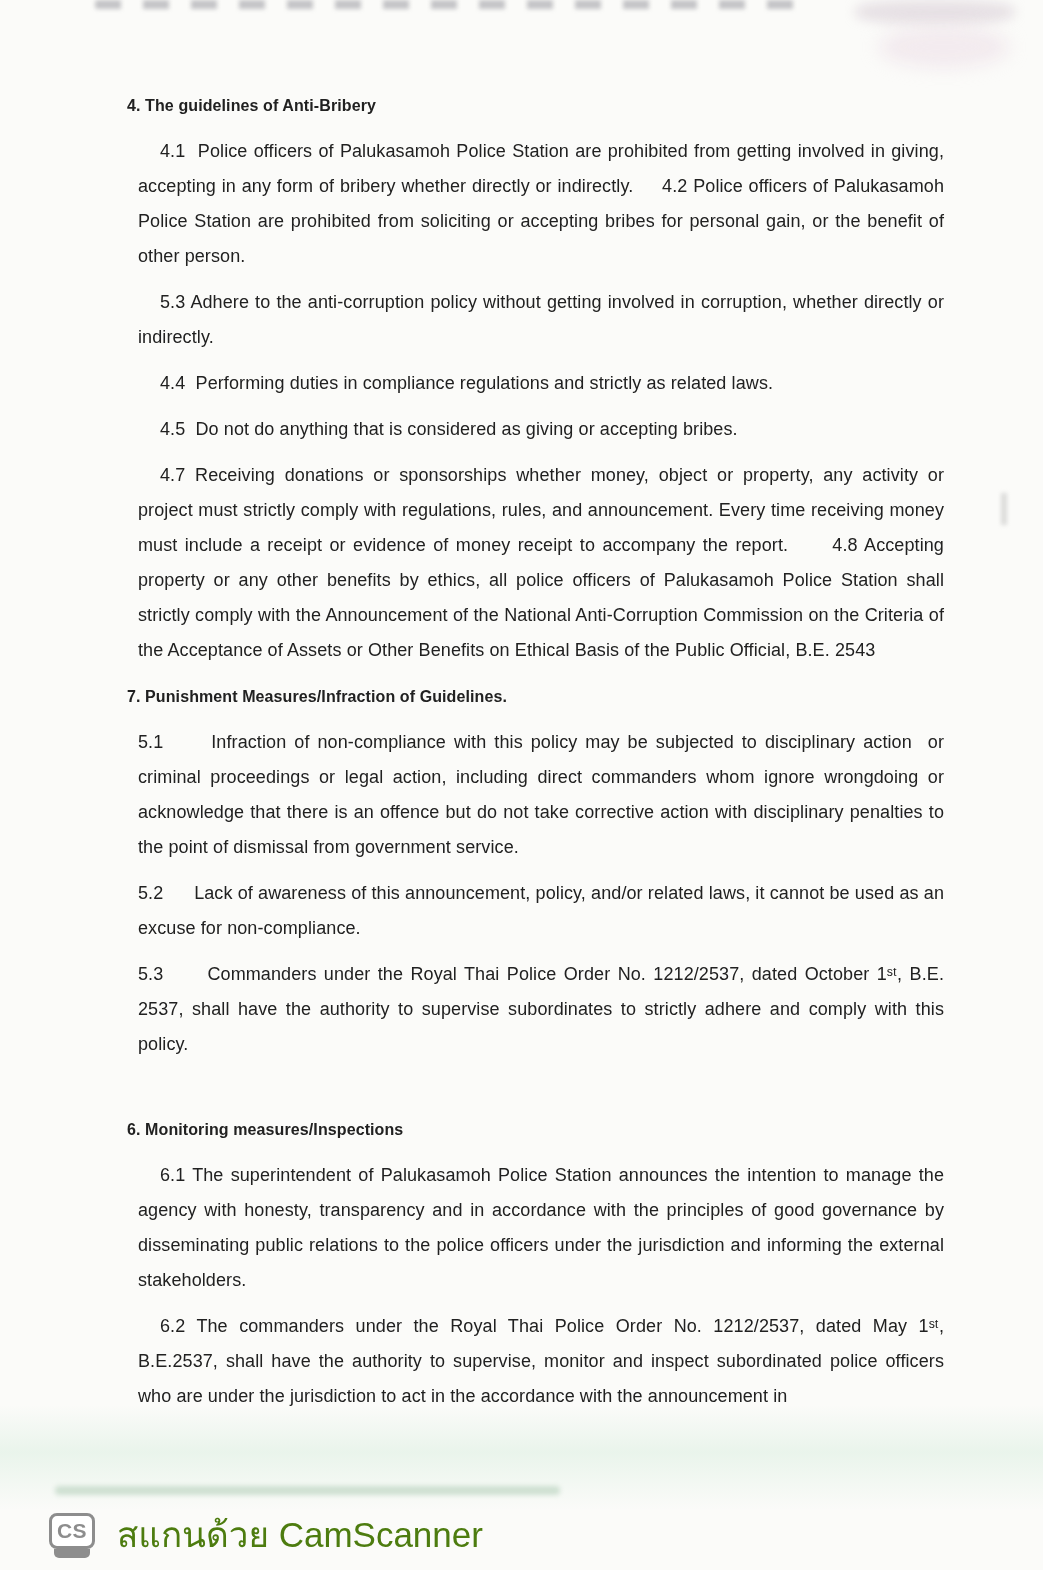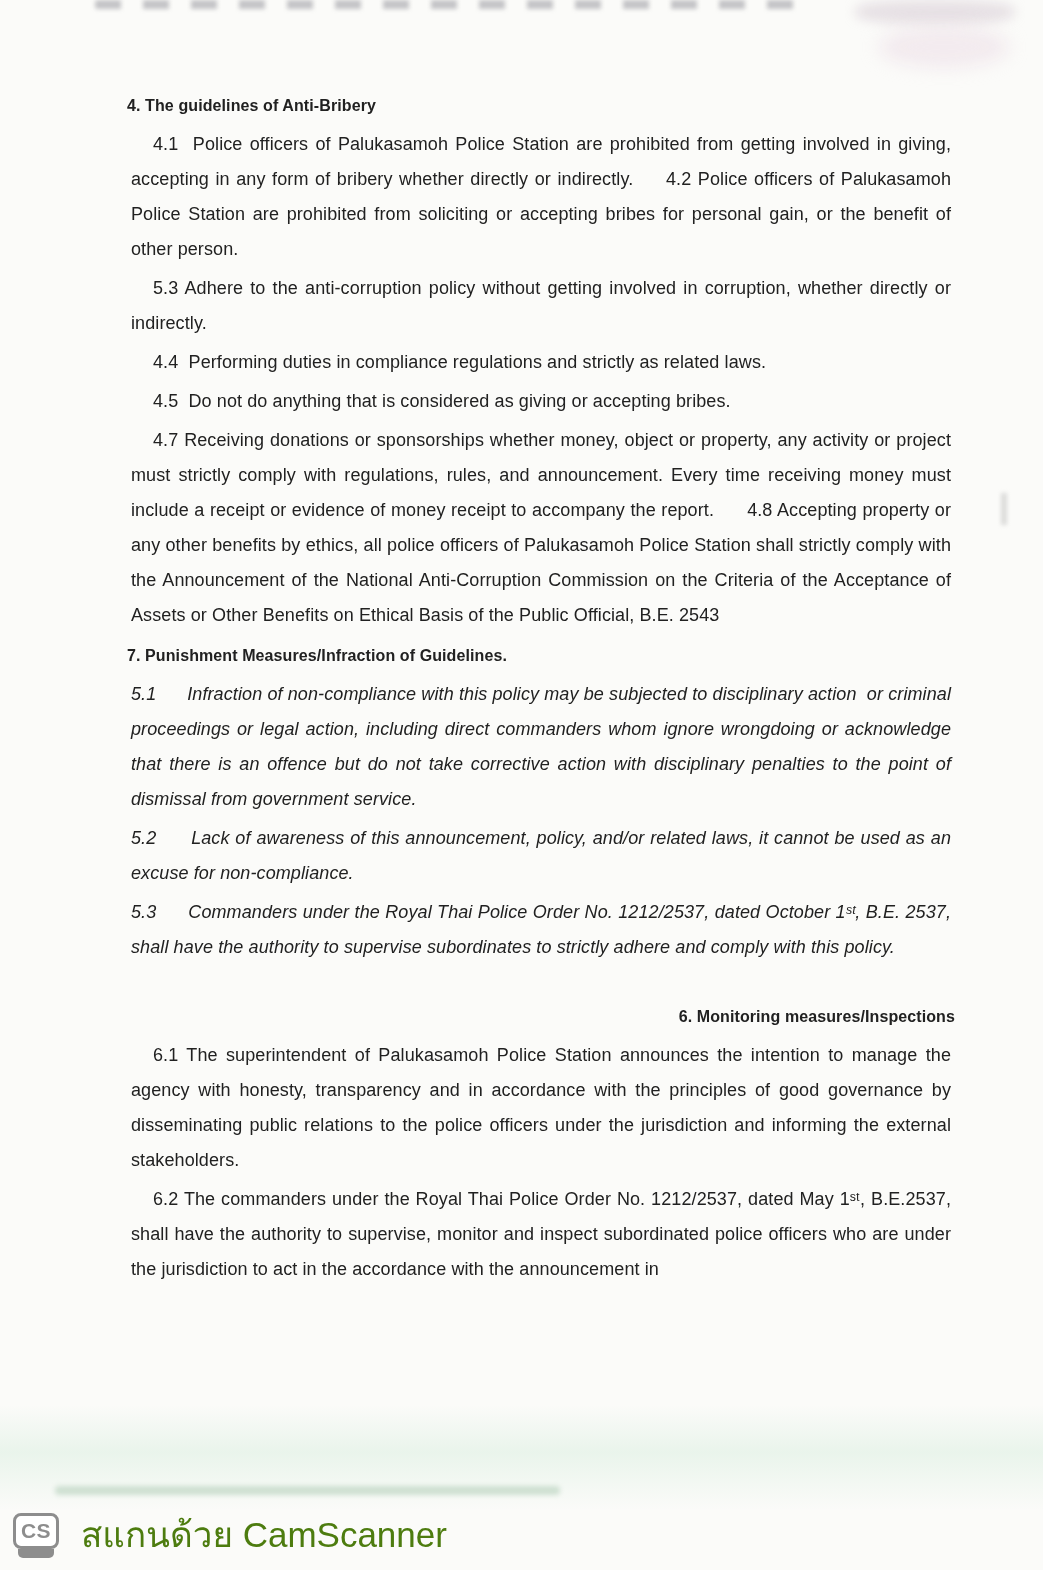--- a/index.html
+++ b/index.html
@@ -20,25 +20,25 @@
     line-height:35px;
     text-align:justify;
     letter-spacing:0.1px;
   }
   .sec-heading {
     font-size:16px;
     font-weight:700;
     margin:0;
     text-align:left;
   }
-  .content p { margin:4px; }
+  .content p { margin:11px; }
   .pi { text-indent:22px; }          
-  .sub { margin-left:78px;font-style:italic; }         
+  .sub { margin-left:78px; }         
   .sec5h { margin-top:5px; }
-  .sec6h { margin-top:34px;text-align:right; }
+  .sec6h { margin-top:50px; }
 
   
   .top-smudge {
     position:absolute; top:0; left:95px; width:700px; height:9px;
     background:repeating-linear-gradient(90deg,
       rgba(115,115,125,0.40) 0 26px, rgba(115,115,125,0) 26px 48px);
     filter:blur(2px); border-radius:3px;
   }
   .top-smudge-right {
     position:absolute; top:0; left:855px; width:160px; height:24px;
@@ -61,21 +61,21 @@
     position:absolute; top:1486px; left:55px; width:505px; height:9px;
     background:rgba(168,200,175,0.5); filter:blur(2.5px); border-radius:4px;
   }
 
   
   .watermark {
     position:absolute; left:13px; top:1513px;
     display:flex; align-items:flex-start; gap:11px;
     color:#9b9b9b;
   }
-  .cs-badge { position:relative; width:57px; height:46px; }
+  .cs-badge { position:relative; width:57px; height:46px;margin-left:36px; }
   .cs-box {
     box-sizing:border-box;
     width:46px; height:36px;
     border:3px solid #8d8d8d; border-radius:8px;
     background:#ffffff;
     display:flex; align-items:center; justify-content:center;
     font-size:21px; font-weight:700; color:#8d8d8d;
     letter-spacing:0.5px;
   }
   .cs-tab {

